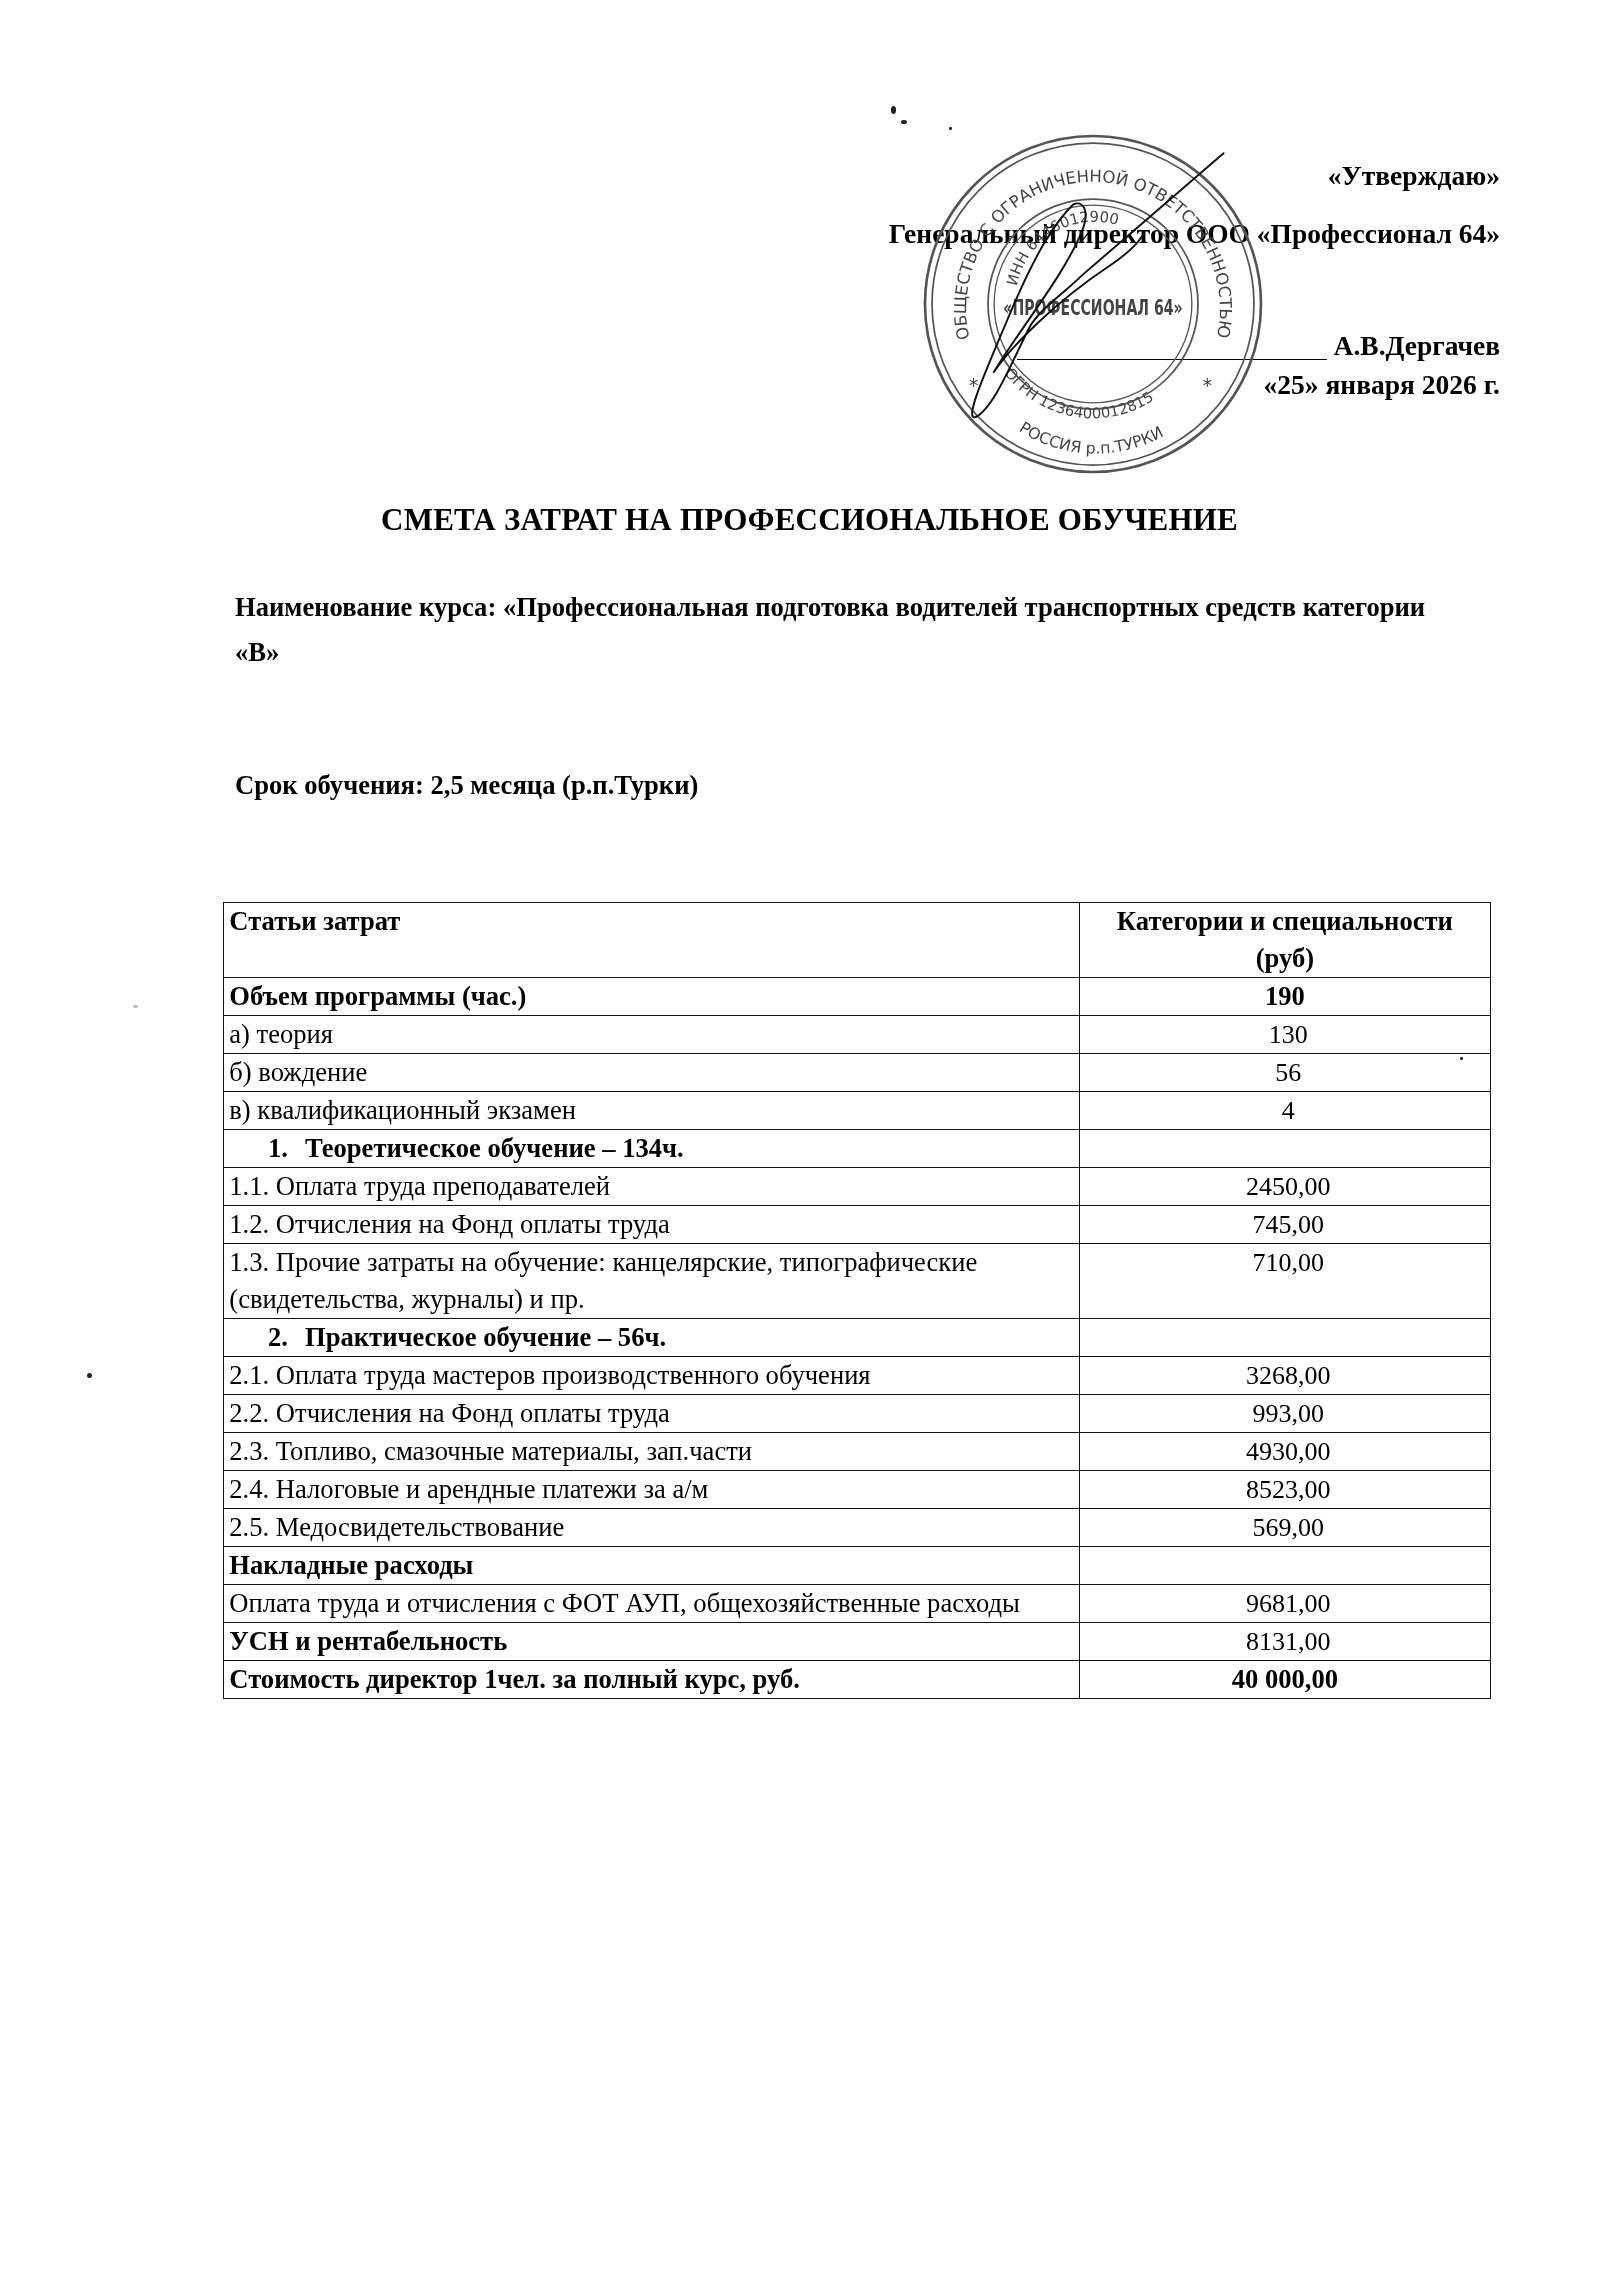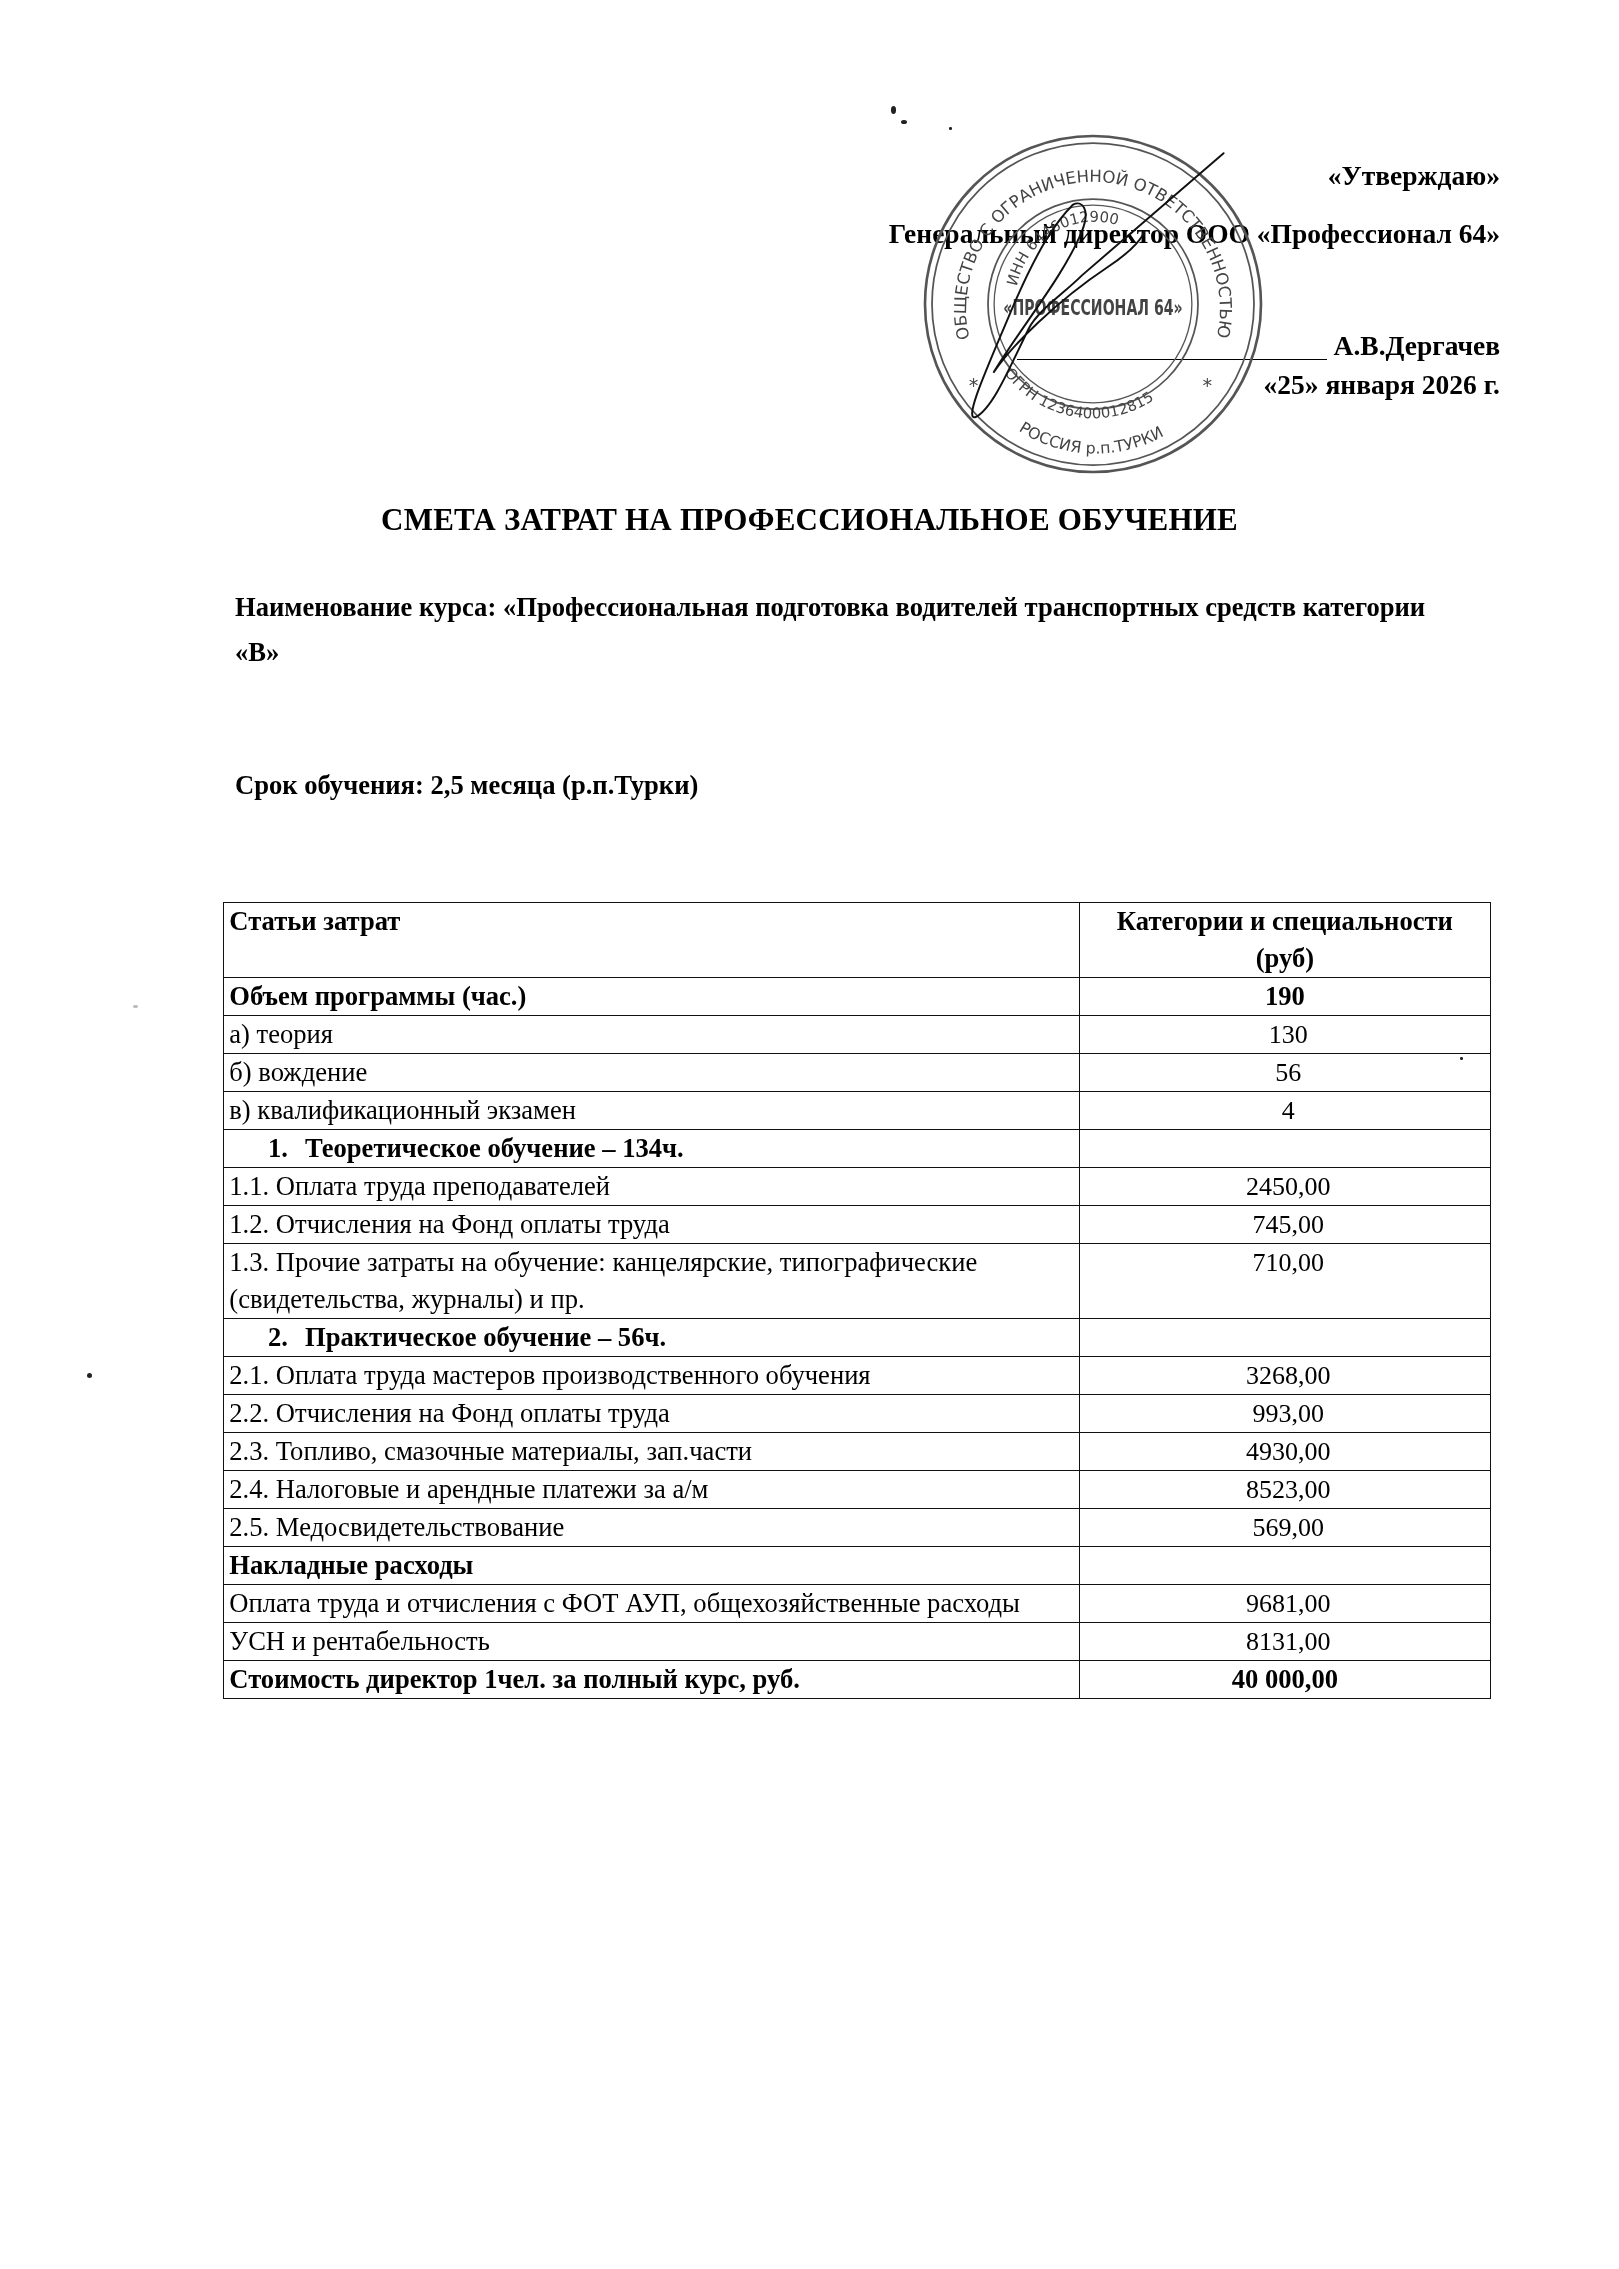--- a/index.html
+++ b/index.html
@@ -154,21 +154,21 @@
         </tr>
         <tr class="bold">
           <td class="c1">Накладные расходы</td>
           <td class="c2"></td>
         </tr>
         <tr>
           <td class="c1">Оплата труда и отчисления с ФОТ АУП, общехозяйственные расходы</td>
           <td class="c2 val">9681,00</td>
         </tr>
         <tr>
-          <td class="c1" style="font-weight: normal;">УСН и рентабельность</td>
+          <td class="c1" style="font-weight: bold;">УСН и рентабельность</td>
           <td class="c2 val">8131,00</td>
         </tr>
         <tr class="bold">
           <td class="c1">Стоимость директор 1чел. за полный курс, руб.</td>
           <td class="c2">40 000,00</td>
         </tr>
       </tbody>
   </table>
 
   <div class="speck" style="left:891px;top:106px;width:5.3px;height:8px;"></div>

